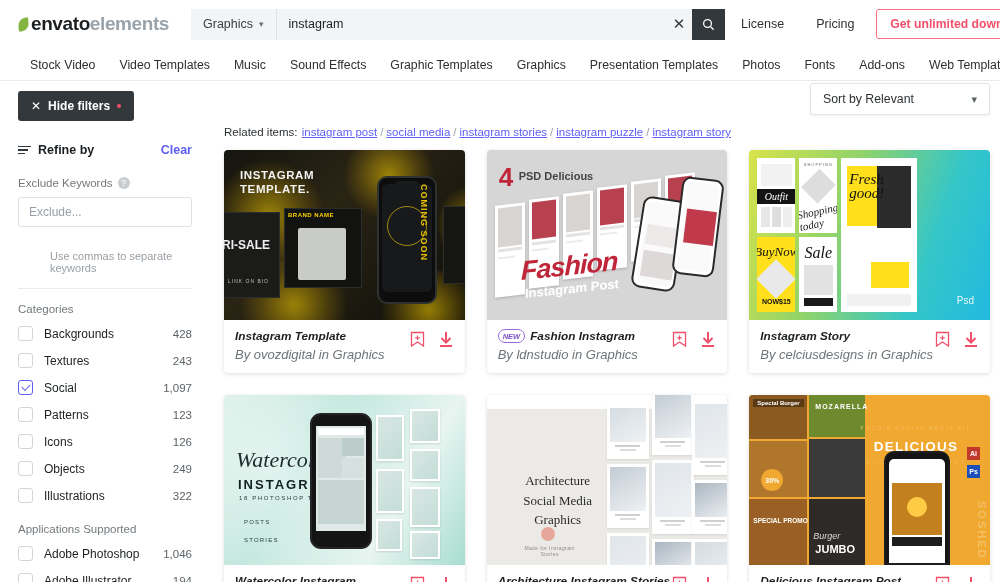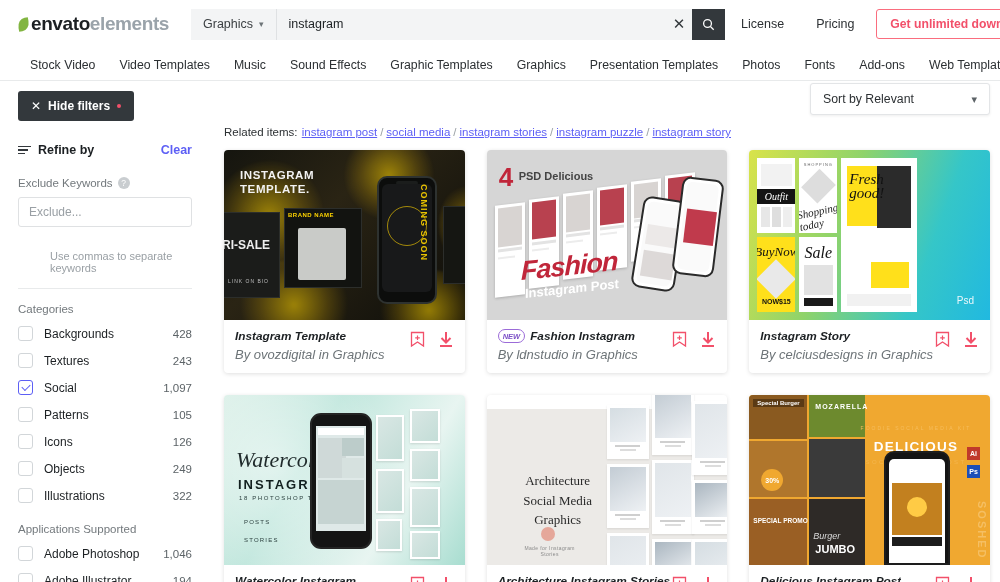--- a/index.html
+++ b/index.html
@@ -325,21 +325,21 @@
           <span class="fcount">243</span>
         </div>
         <div class="frow">
           <span class="cbox checked"></span>
           <span class="fname">Social</span>
           <span class="fcount">1,097</span>
         </div>
         <div class="frow">
           <span class="cbox"></span>
           <span class="fname">Patterns</span>
-          <span class="fcount">105</span>
+          <span class="fcount">123</span>
         </div>
         <div class="frow">
           <span class="cbox"></span>
           <span class="fname">Icons</span>
           <span class="fcount">126</span>
         </div>
         <div class="frow">
           <span class="cbox"></span>
           <span class="fname">Objects</span>
           <span class="fcount">249</span>

